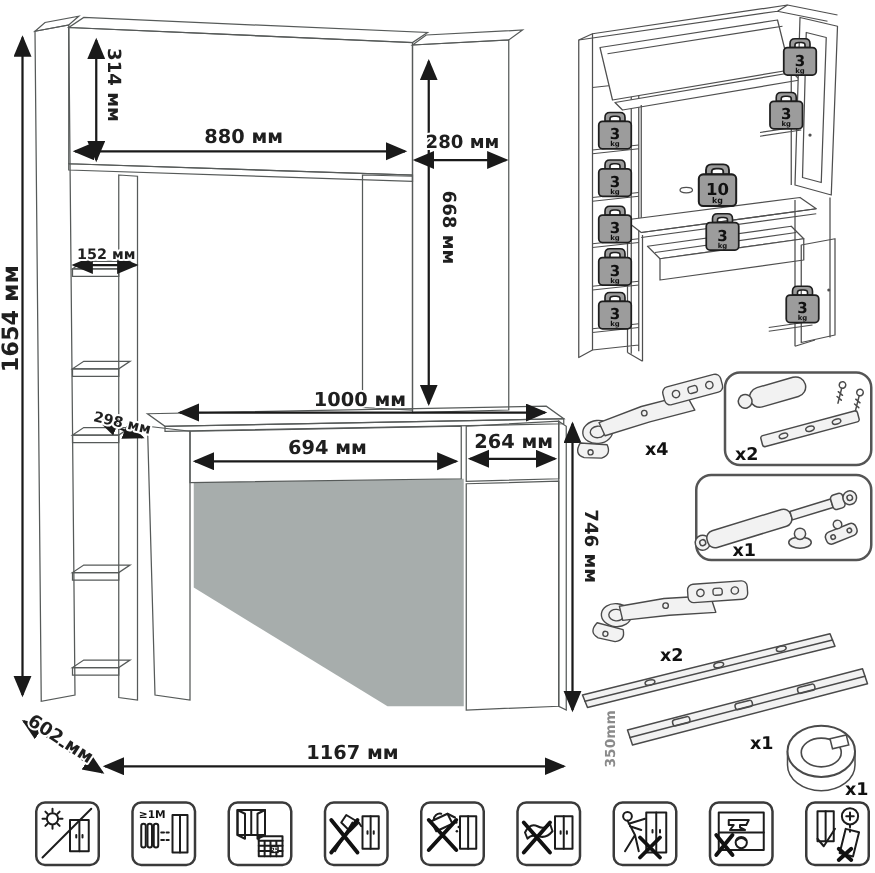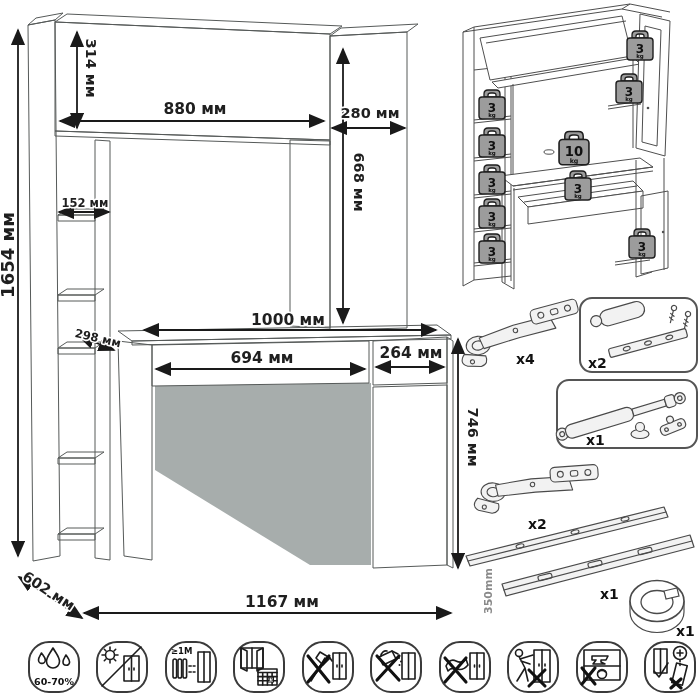--- a/index.html
+++ b/index.html
@@ -17,21 +17,21 @@
   .law{stroke:#4f4f4f;stroke-width:1;fill:#ffffff;stroke-linejoin:round;}
   .hw{stroke:#4a4a4a;stroke-width:1.2;fill:#f2f2f2;stroke-linejoin:round;}
   .hwl{stroke:#4a4a4a;stroke-width:1.2;fill:none;stroke-linecap:round;}
   .hwbox{fill:none;stroke:#555;stroke-width:2;}
   .qty{font-family:"DejaVu Sans",sans-serif;font-weight:bold;font-size:14px;fill:#111;}
   .mm350{font-family:"DejaVu Sans",sans-serif;font-weight:bold;font-size:11px;fill:#8a8a8a;}
   .wtxt{font-family:"DejaVu Sans",sans-serif;font-weight:bold;fill:#111;text-anchor:middle;}
   
   #care-row{position:absolute;left:28px;bottom:3px;width:668px;height:56px;
             display:flex;justify-content:space-between;align-items:center;}
-  .tile{width:52px;height:52px;box-sizing:border-box;border:2.5px solid #3a3a3a;border-radius:21px;
+  .tile{width:52px;height:52px;box-sizing:border-box;border:2.5px solid #3a3a3a;border-radius:8px;
         background:#fff;display:flex;align-items:center;justify-content:center;}
   .tile svg{position:static;}
   .pic .s{stroke:#1c1c1c;stroke-width:1.6;fill:none;stroke-linecap:round;stroke-linejoin:round;}
   .pic .f{fill:#1c1c1c;stroke:none;}
   .pic .x{stroke:#111;stroke-width:3.1;fill:none;stroke-linecap:round;}
   .pic text{font-family:"DejaVu Sans",sans-serif;font-weight:bold;fill:#111;stroke:none;}
 </style>
 </head>
 <body>
 
@@ -308,28 +308,20 @@
     <path class="hwl" d="M-27,0 L-27,11 M27,0 L27,11 M-27,11 A27,20.5 0 0 0 27,11" stroke-width="1.5"></path>
     <ellipse cx="0" cy="0" rx="27" ry="20.5" fill="#ffffff" stroke="#4a4a4a" stroke-width="1.6"></ellipse>
     <ellipse cx="0" cy="1" rx="16" ry="11.5" fill="none" stroke="#4a4a4a" stroke-width="1.3"></ellipse>
     <polygon points="7,-10 20,-13 22,-5 9,-2" fill="#ffffff" stroke="#4a4a4a" stroke-width="1.2"></polygon>
   </g>
   <text class="qty" x="676" y="636">x1</text>
 </svg>
 
 <div id="care-row">
 
-  <div class="tile">
-    <svg class="pic" width="46" height="46" viewBox="0 0 46 46">
-      <path class="s" d="M22 4 C18.5 10 15.5 13 15.5 17.5 a6.5 6.5 0 0 0 13 0 C28.5 13 25.5 10 22 4 Z"></path>
-      <path class="s" d="M10.5 9 C8.8 12 7.5 13.6 7.5 16 a3.4 3.4 0 0 0 6.8 0 C14.3 13.6 12.5 12 10.5 9 Z"></path>
-      <path class="s" d="M35 11 C33.3 14 32 15.6 32 18 a3.3 3.3 0 0 0 6.6 0 C38.6 15.6 37 14 35 11 Z"></path>
-      <text x="23" y="41" font-size="9.5" text-anchor="middle">60-70%</text>
-    </svg>
-  </div>
 
 
   <div class="tile">
     <svg class="pic" width="46" height="46" viewBox="0 0 46 46">
       <circle class="s" cx="11" cy="11" r="4.5"></circle>
       <path class="s" d="M11 3 L11 5.5 M11 16.5 L11 19 M3 11 L5.5 11 M16.5 11 L19 11 M5.3 5.3 L7 7 M15 15 L16.7 16.7 M16.7 5.3 L15 7 M7 15 L5.3 16.7"></path>
       <rect class="s" x="25" y="12" width="15" height="25"></rect>
       <path class="s" d="M32.5 12 L32.5 37 M30 24 L30 26 M35 24 L35 26"></path>
       <path class="s" d="M3 42 L42 3" stroke-width="2.2"></path>
     </svg>

